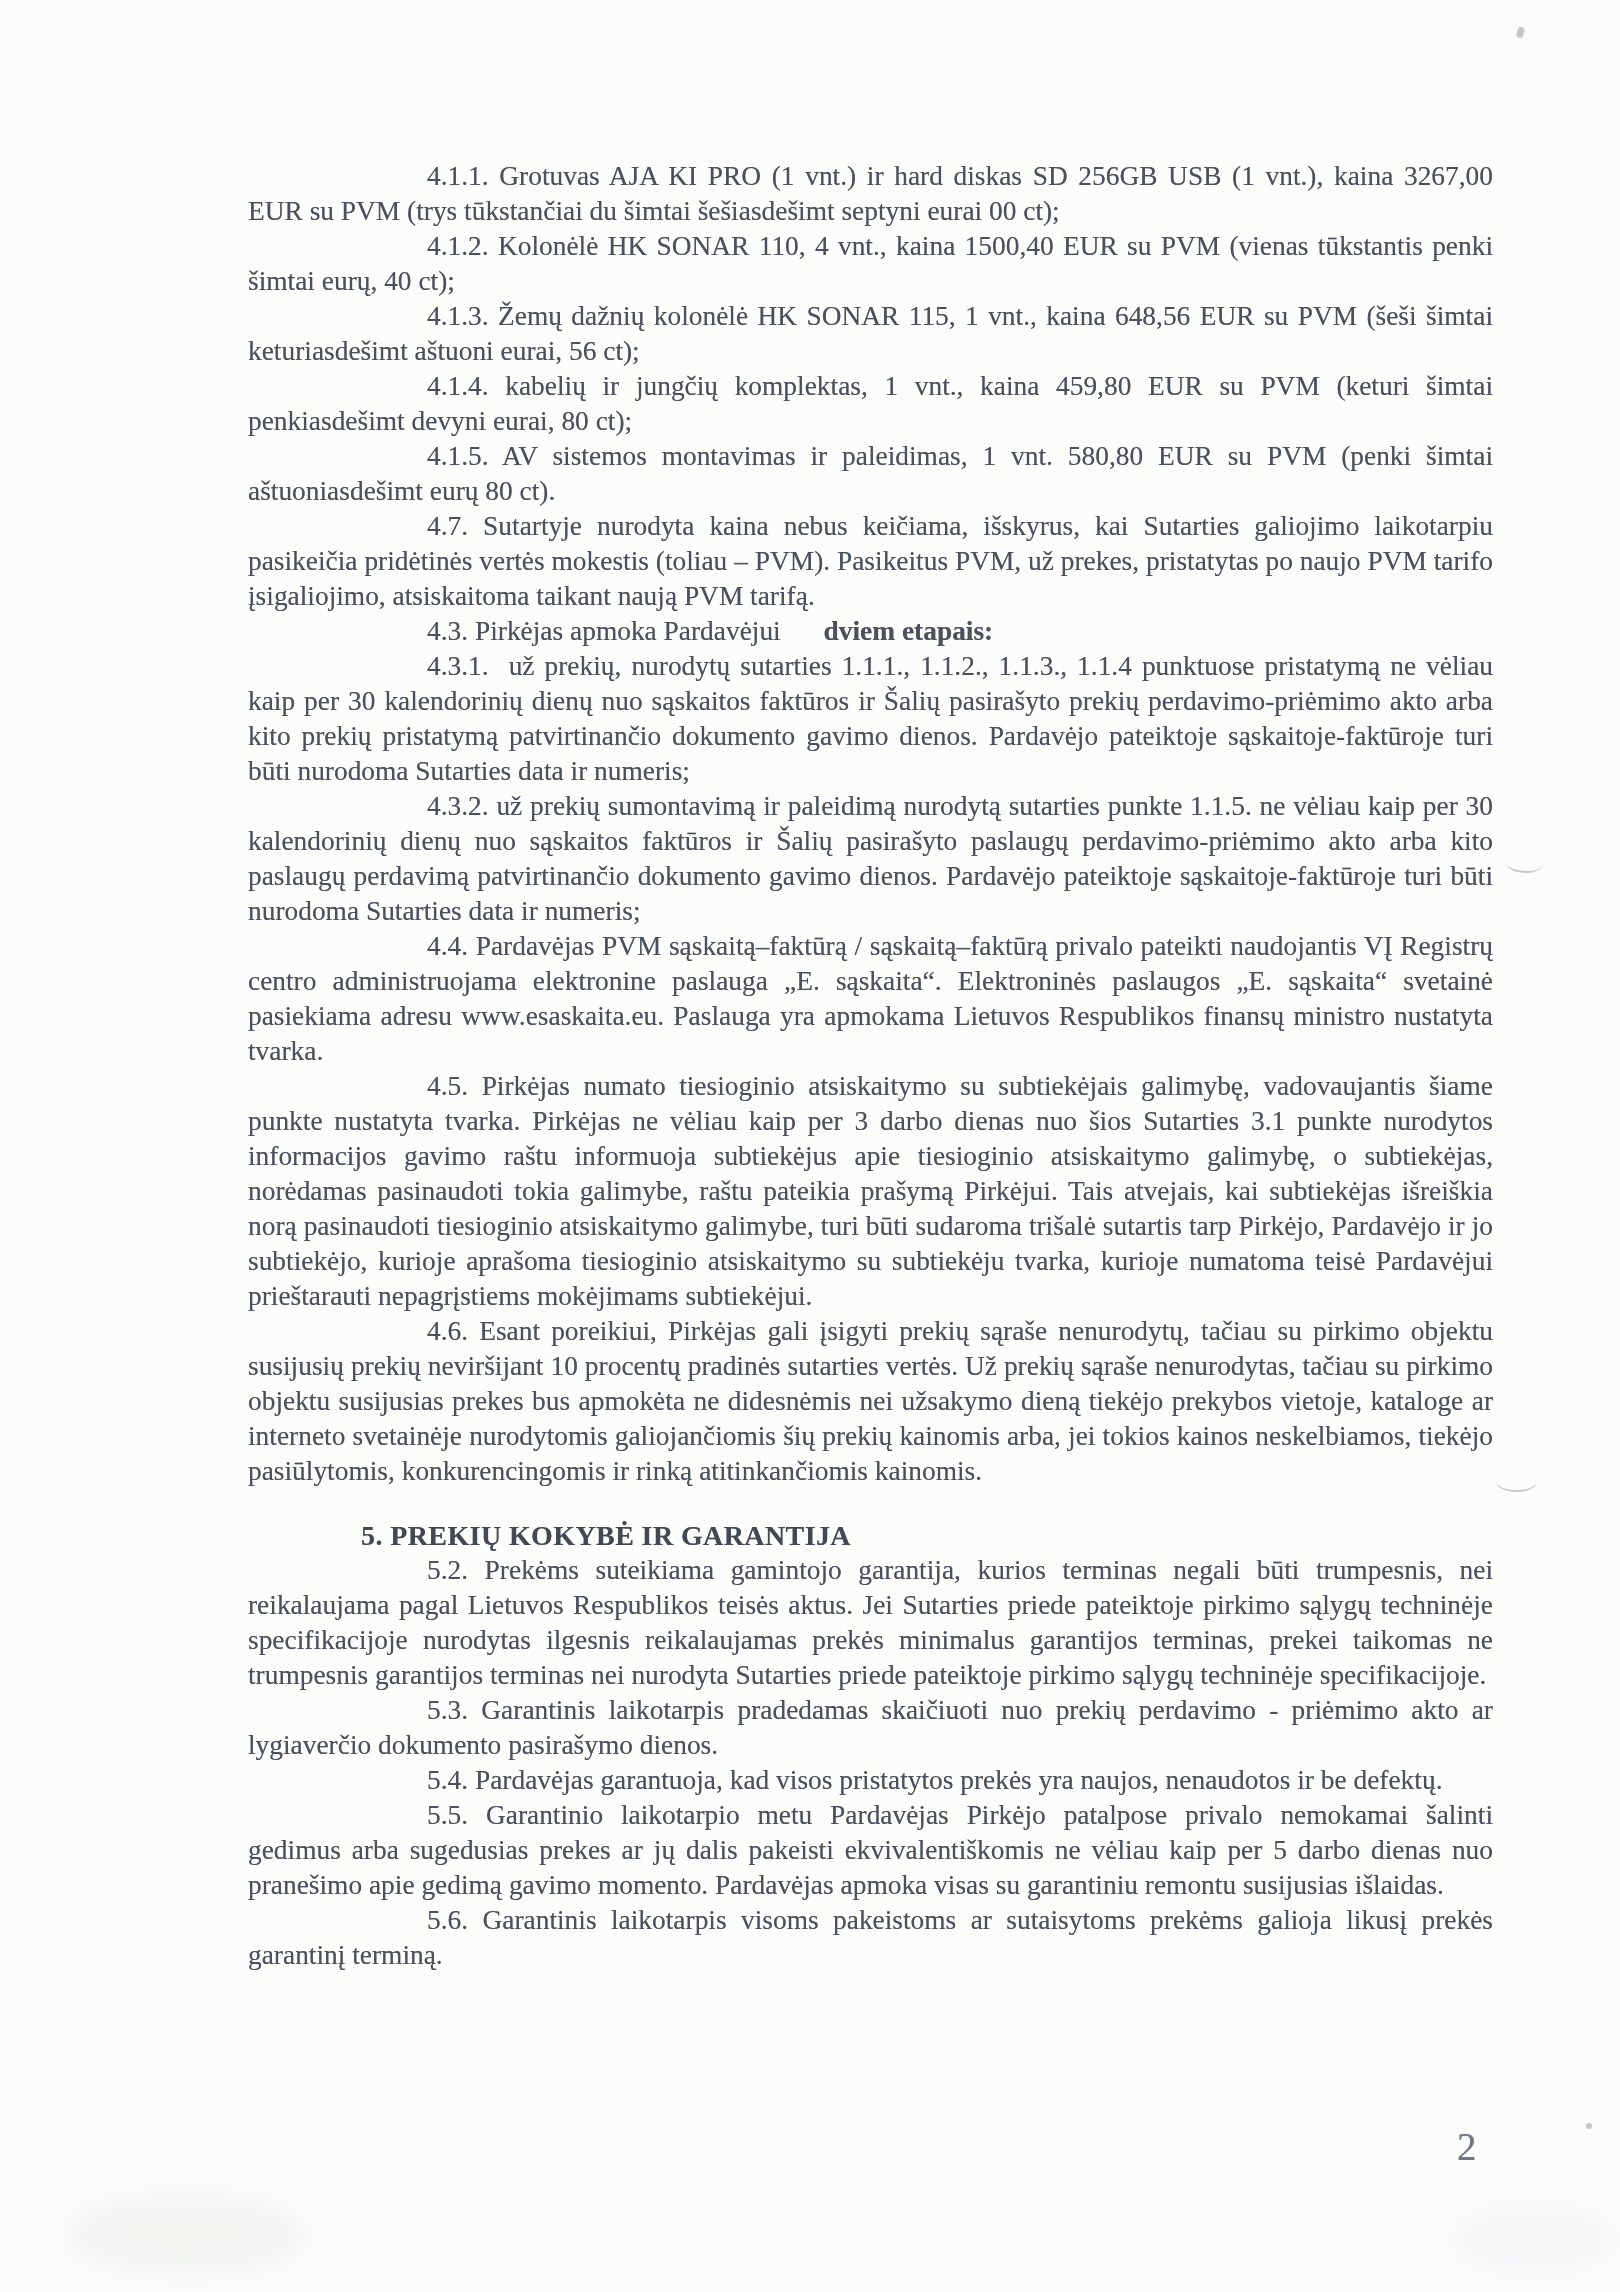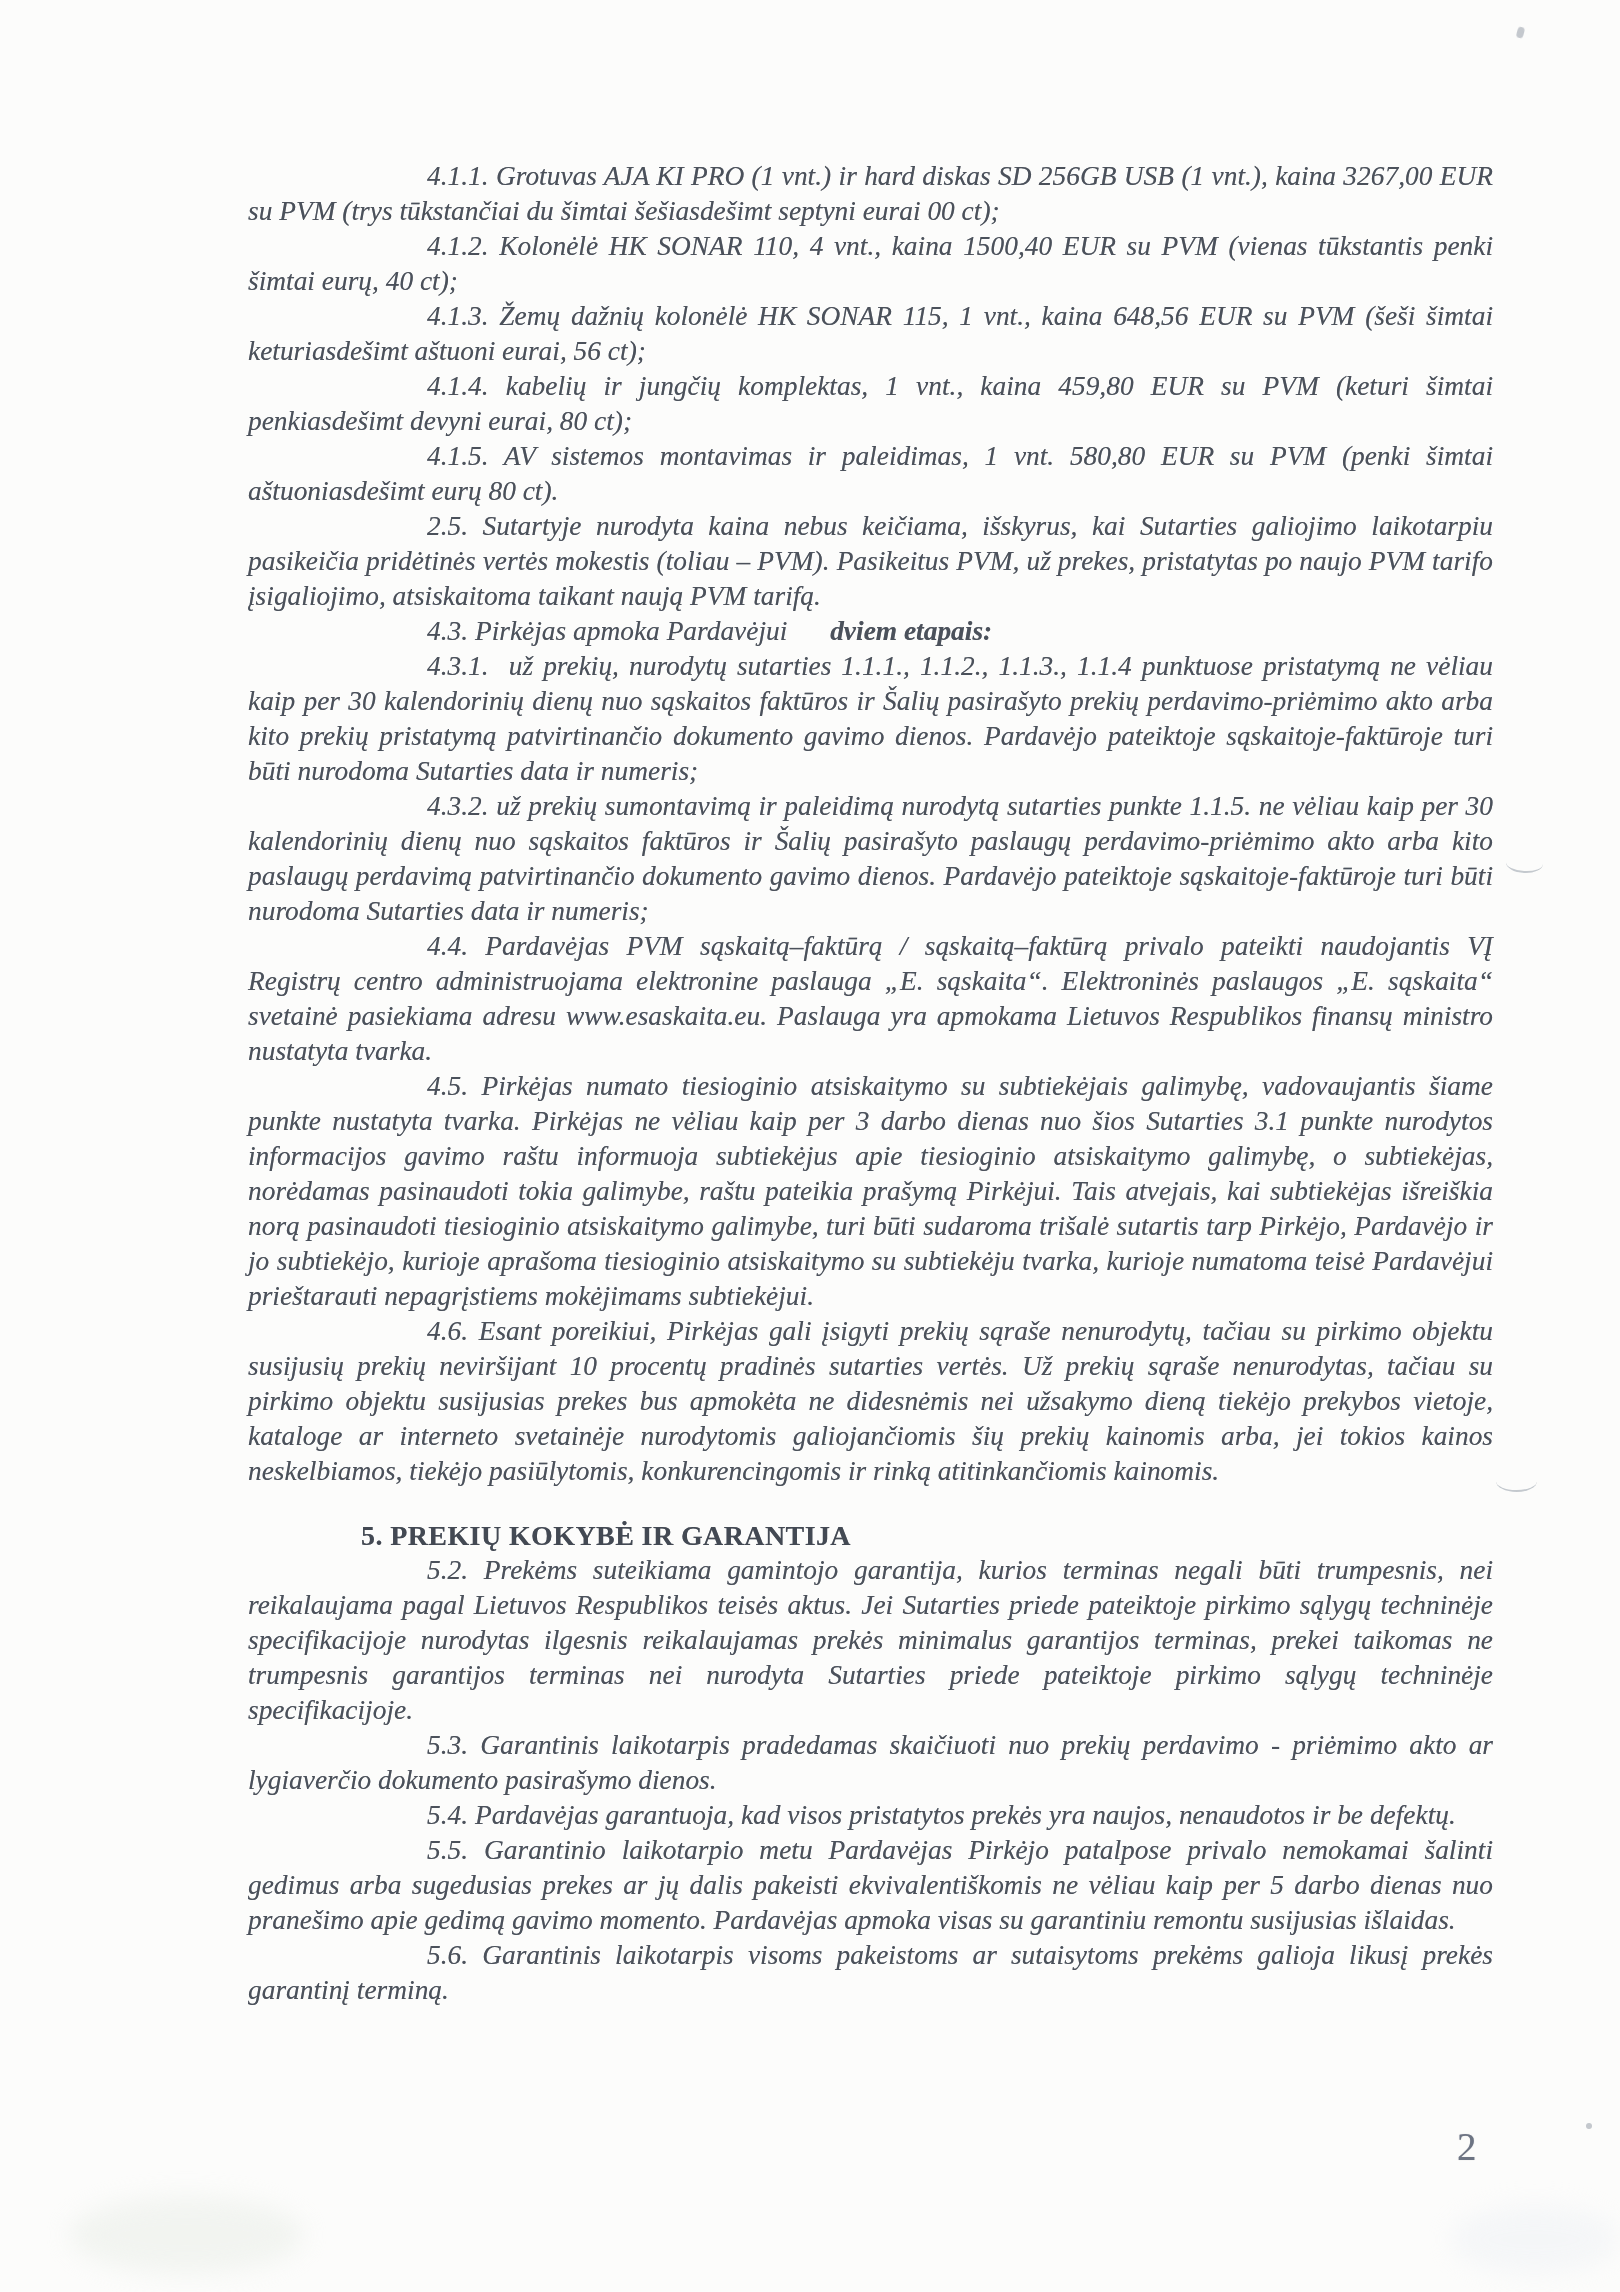--- a/index.html
+++ b/index.html
@@ -21,21 +21,20 @@
     font-size: 27.4px;
     line-height: 35px;
     color: #4b515b;
     text-align: justify;
     text-shadow: 0 0 0.6px rgba(75, 81, 91, 0.55);
   }
 
   .para {
     margin: 0;
     text-indent: 179px;
-    font-style: italic;
   }
 
   .bold { font-weight: bold; margin-left: 36px; }
 
   .sec-heading {
     margin: 29px 0 0 113px;
     font-size: 28px;
     line-height: 35px;
     font-weight: bold;
     color: #434953;
@@ -80,21 +79,21 @@
 <body>
 
 <div class="page">
 
   <div class="body-text">
     <p class="para">4.1.1. Grotuvas AJA KI PRO (1 vnt.) ir hard diskas SD 256GB USB (1 vnt.), kaina 3267,00 EUR su PVM (trys tūkstančiai du šimtai šešiasdešimt septyni eurai 00 ct);</p>
     <p class="para">4.1.2. Kolonėlė HK SONAR 110, 4 vnt., kaina 1500,40 EUR su PVM (vienas tūkstantis penki šimtai eurų, 40 ct);</p>
     <p class="para">4.1.3. Žemų dažnių kolonėlė HK SONAR 115, 1 vnt., kaina 648,56 EUR su PVM (šeši šimtai keturiasdešimt aštuoni eurai, 56 ct);</p>
     <p class="para">4.1.4. kabelių ir jungčių komplektas, 1 vnt., kaina 459,80 EUR su PVM (keturi šimtai penkiasdešimt devyni eurai, 80 ct);</p>
     <p class="para">4.1.5. AV sistemos montavimas ir paleidimas, 1 vnt. 580,80 EUR su PVM (penki šimtai aštuoniasdešimt eurų 80 ct).</p>
-    <p class="para">2.5. Sutartyje nurodyta kaina nebus keičiama, išskyrus, kai Sutarties galiojimo laikotarpiu pasikeičia pridėtinės vertės mokestis (toliau – PVM). Pasikeitus PVM, už prekes, pristatytas po naujo PVM tarifo įsigaliojimo, atsiskaitoma taikant naują PVM tarifą.</p>
+    <p class="para">4.7. Sutartyje nurodyta kaina nebus keičiama, išskyrus, kai Sutarties galiojimo laikotarpiu pasikeičia pridėtinės vertės mokestis (toliau – PVM). Pasikeitus PVM, už prekes, pristatytas po naujo PVM tarifo įsigaliojimo, atsiskaitoma taikant naują PVM tarifą.</p>
     <p class="para"><span>4.3. Pirkėjas apmoka Pardavėjui </span><span class="bold">dviem etapais:</span></p>
     <p class="para">4.3.1. &nbsp;už prekių, nurodytų sutarties 1.1.1., 1.1.2., 1.1.3., 1.1.4 punktuose pristatymą ne vėliau kaip per 30 kalendorinių dienų nuo sąskaitos faktūros ir Šalių pasirašyto prekių perdavimo-priėmimo akto arba kito prekių pristatymą patvirtinančio dokumento gavimo dienos. Pardavėjo pateiktoje sąskaitoje-faktūroje turi būti nurodoma Sutarties data ir numeris;</p>
     <p class="para">4.3.2. už prekių sumontavimą ir paleidimą nurodytą sutarties punkte 1.1.5. ne vėliau kaip per 30 kalendorinių dienų nuo sąskaitos faktūros ir Šalių pasirašyto paslaugų perdavimo-priėmimo akto arba kito paslaugų perdavimą patvirtinančio dokumento gavimo dienos. Pardavėjo pateiktoje sąskaitoje-faktūroje turi būti nurodoma Sutarties data ir numeris;</p>
     <p class="para">4.4. Pardavėjas PVM sąskaitą–faktūrą / sąskaitą–faktūrą privalo pateikti naudojantis VĮ Registrų centro administruojama elektronine paslauga „E. sąskaita“. Elektroninės paslaugos „E. sąskaita“ svetainė pasiekiama adresu www.esaskaita.eu. Paslauga yra apmokama Lietuvos Respublikos finansų ministro nustatyta tvarka.</p>
     <p class="para">4.5. Pirkėjas numato tiesioginio atsiskaitymo su subtiekėjais galimybę, vadovaujantis šiame punkte nustatyta tvarka. Pirkėjas ne vėliau kaip per 3 darbo dienas nuo šios Sutarties 3.1 punkte nurodytos informacijos gavimo raštu informuoja subtiekėjus apie tiesioginio atsiskaitymo galimybę, o subtiekėjas, norėdamas pasinaudoti tokia galimybe, raštu pateikia prašymą Pirkėjui. Tais atvejais, kai subtiekėjas išreiškia norą pasinaudoti tiesioginio atsiskaitymo galimybe, turi būti sudaroma trišalė sutartis tarp Pirkėjo, Pardavėjo ir jo subtiekėjo, kurioje aprašoma tiesioginio atsiskaitymo su subtiekėju tvarka, kurioje numatoma teisė Pardavėjui prieštarauti nepagrįstiems mokėjimams subtiekėjui.</p>
     <p class="para">4.6. Esant poreikiui, Pirkėjas gali įsigyti prekių sąraše nenurodytų, tačiau su pirkimo objektu susijusių prekių neviršijant 10 procentų pradinės sutarties vertės. Už prekių sąraše nenurodytas, tačiau su pirkimo objektu susijusias prekes bus apmokėta ne didesnėmis nei užsakymo dieną tiekėjo prekybos vietoje, kataloge ar interneto svetainėje nurodytomis galiojančiomis šių prekių kainomis arba, jei tokios kainos neskelbiamos, tiekėjo pasiūlytomis, konkurencingomis ir rinką atitinkančiomis kainomis.</p>
 
     <h2 class="sec-heading">5. PREKIŲ KOKYBĖ IR GARANTIJA</h2>
 
     <p class="para">5.2. Prekėms suteikiama gamintojo garantija, kurios terminas negali būti trumpesnis, nei reikalaujama pagal Lietuvos Respublikos teisės aktus. Jei Sutarties priede pateiktoje pirkimo sąlygų techninėje specifikacijoje nurodytas ilgesnis reikalaujamas prekės minimalus garantijos terminas, prekei taikomas ne trumpesnis garantijos terminas nei nurodyta Sutarties priede pateiktoje pirkimo sąlygų techninėje specifikacijoje.</p>

